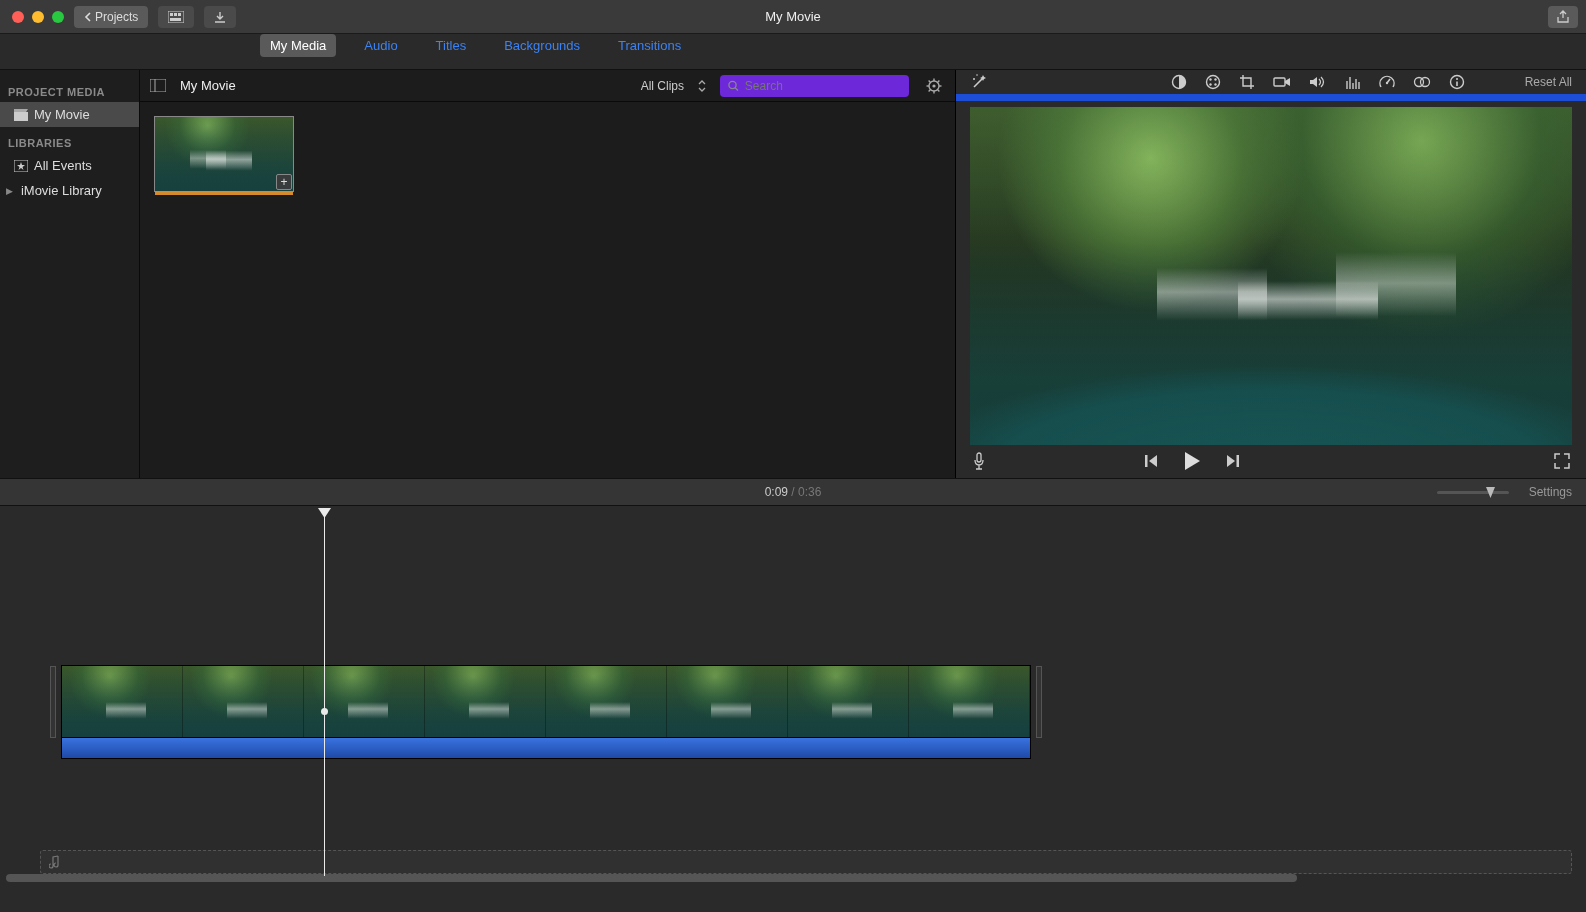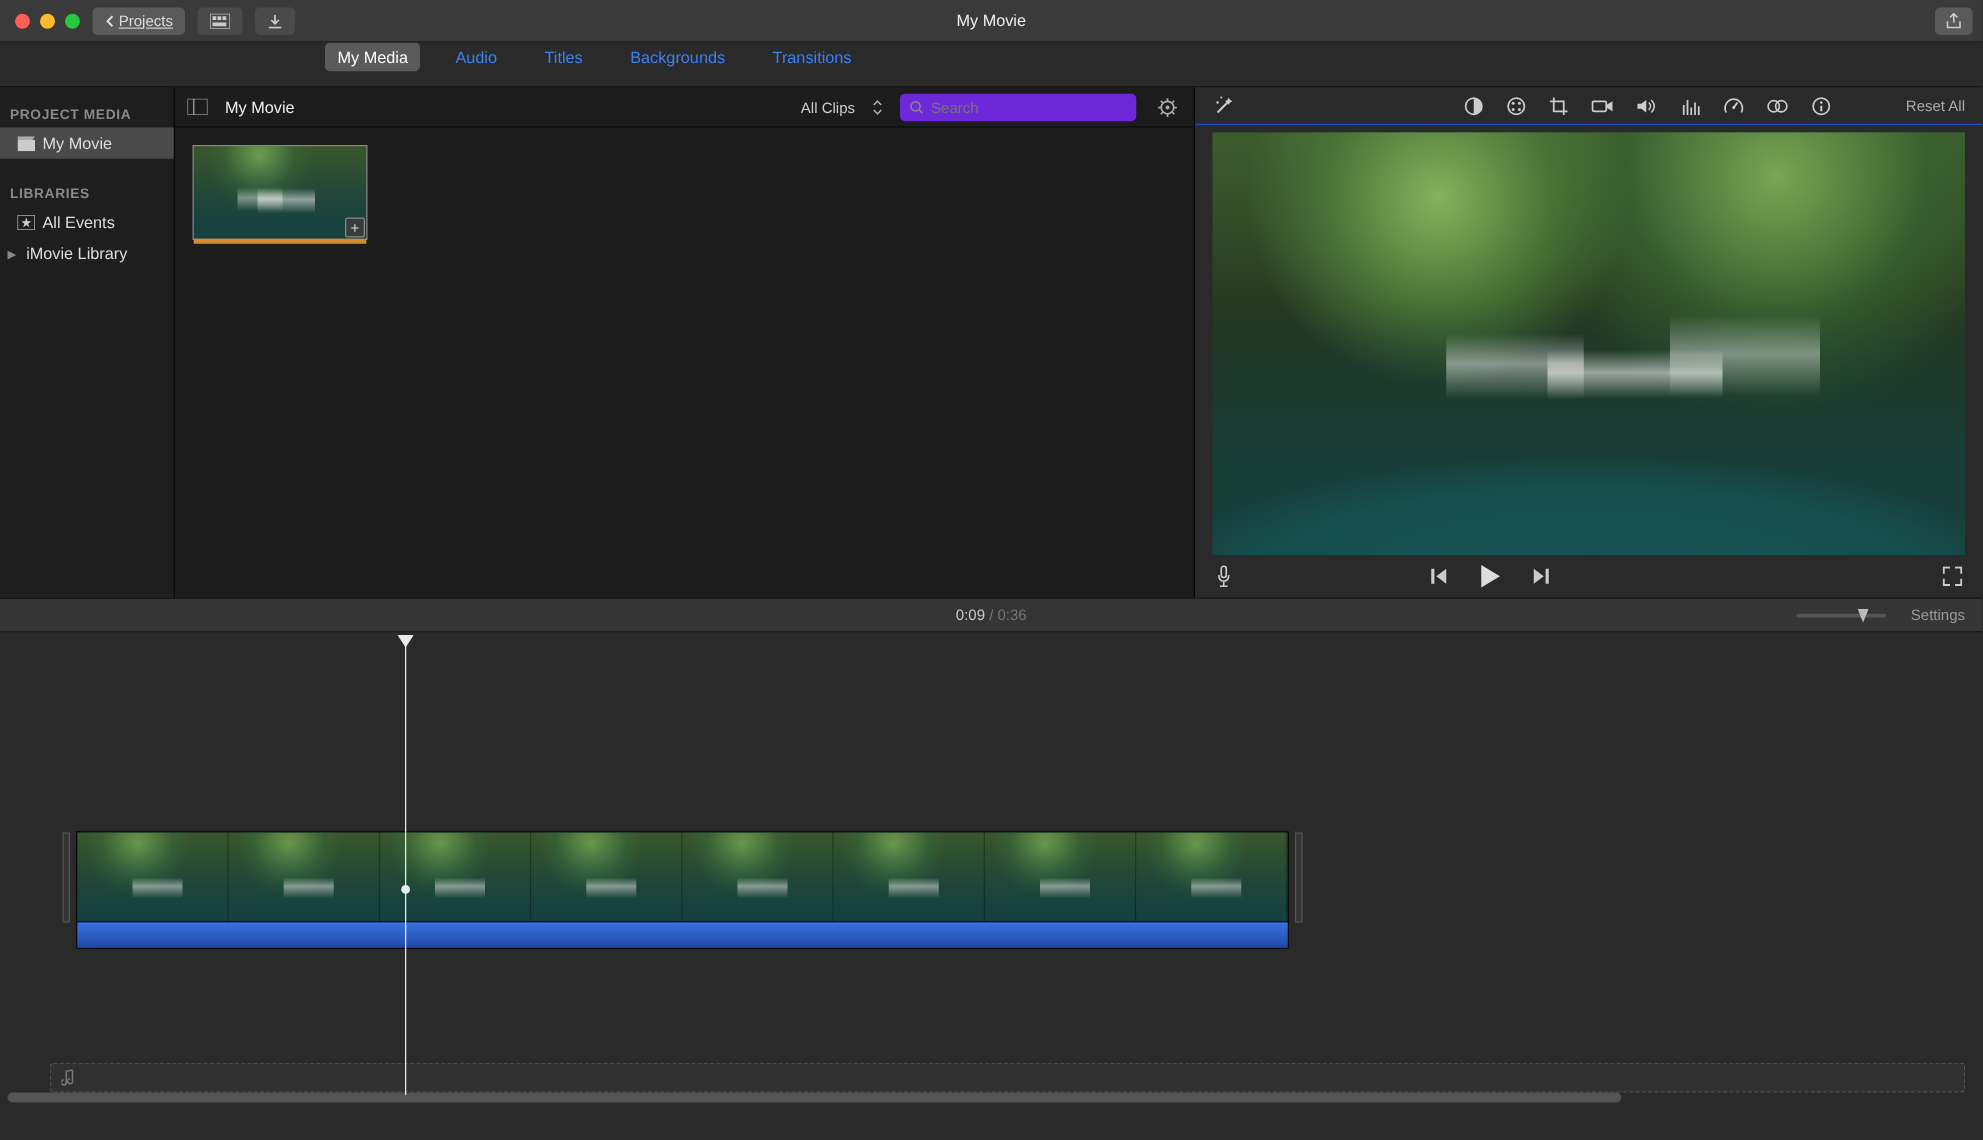--- a/index.html
+++ b/index.html
@@ -14,21 +14,20 @@
   user-select: none;
 }
 .titlebar {
   height: 34px;
   background: #3a3a3a;
   border-bottom: 1px solid #1a1a1a;
   display: flex;
   align-items: center;
   position: relative;
   padding: 0 8px;
-  text-decoration: underline;
 }
 .traffic { display:flex; gap:8px; margin-left:4px; }
 .traffic span { width:12px; height:12px; border-radius:50%; }
 .tl-red { background:#ff5f57; }
 .tl-yellow { background:#febc2e; }
 .tl-green { background:#28c840; }
 .tb-btn {
   background:#5a5a5a; border-radius:4px; height:22px;
   display:flex; align-items:center; justify-content:center;
   color:#ddd; padding:0 10px; margin-left:10px; cursor:pointer;
@@ -71,21 +70,21 @@
 .gear-btn { width:22px; height:22px; display:flex; align-items:center; justify-content:center; cursor:pointer; }
 
 .browser-body { flex:1; padding:14px; }
 .clip-thumb { width:140px; height:76px; border:1px solid #888; position:relative; cursor:pointer; }
 .clip-thumb::after { content:""; position:absolute; left:0; right:0; bottom:-4px; height:4px; background:#d68a2e; }
 .clip-add { position:absolute; right:1px; bottom:1px; width:16px; height:16px; background:rgba(60,60,60,.9); display:flex; align-items:center; justify-content:center; border:1px solid #888; border-radius:2px; color:#ddd; font-size:12px; }
 
 .viewer {
   width:630px; background:#2a2a2a; display:flex; flex-direction:column;
 }
-.viewer-tools { height:34px; display:flex; align-items:center; padding:0 14px; gap:18px; border-bottom:1px solid #1d4ed8;justify-content:center; }
+.viewer-tools { height:34px; display:flex; align-items:center; padding:0 14px; gap:18px; border-bottom:7px solid #1d4ed8;justify-content:center; }
 .viewer-tools .vspacer { flex:1; }
 .vtool { color:#bbb; cursor:pointer; display:flex; align-items:center; }
 .reset-all { color:#aaa; font-size:12px; cursor:pointer; }
 
 .preview-wrap { flex:1; display:flex; align-items:center; justify-content:center; padding:6px 14px 0; }
 .preview {
   width:602px; height:338px;
   background:
     linear-gradient(rgba(255,255,255,0) 55%, rgba(255,255,255,.55) 62%, rgba(255,255,255,0) 70%) 58% 40%/140px 260px no-repeat,
     linear-gradient(rgba(255,255,255,0) 50%, rgba(255,255,255,.45) 60%, rgba(255,255,255,0) 72%) 38% 42%/110px 240px no-repeat,
@@ -182,21 +181,21 @@
 <div class="main-split">
   <div class="sidebar">
     <div class="sb-heading">PROJECT MEDIA</div>
     <div class="sb-item active">
       <svg width="14" height="12" viewBox="0 0 14 12">
           <rect x="0" y="3" width="14" height="9" fill="#ccc"></rect>
           <path d="M0 0 L14 0 L12 3 L0 3 Z" fill="#aaa"></path>
         </svg>
       <span>My Movie</span>
     </div>
-    <div class="sb-heading" style="margin-top:16px">LIBRARIES</div>
+    <div class="sb-heading" style="margin-top:4px">LIBRARIES</div>
     <div class="sb-item">
       <svg width="14" height="12" viewBox="0 0 14 12">
           <rect x="0" y="0" width="14" height="12" fill="none" stroke="#ccc"></rect>
           <path d="M7 2 L8 5 L11 5 L8.5 7 L9.5 10 L7 8 L4.5 10 L5.5 7 L3 5 L6 5 Z" fill="#ccc"></path>
         </svg>
       <span>All Events</span>
     </div>
     <div class="sb-item">
       <span class="triangle">▶</span>
       <span>iMovie Library</span>

